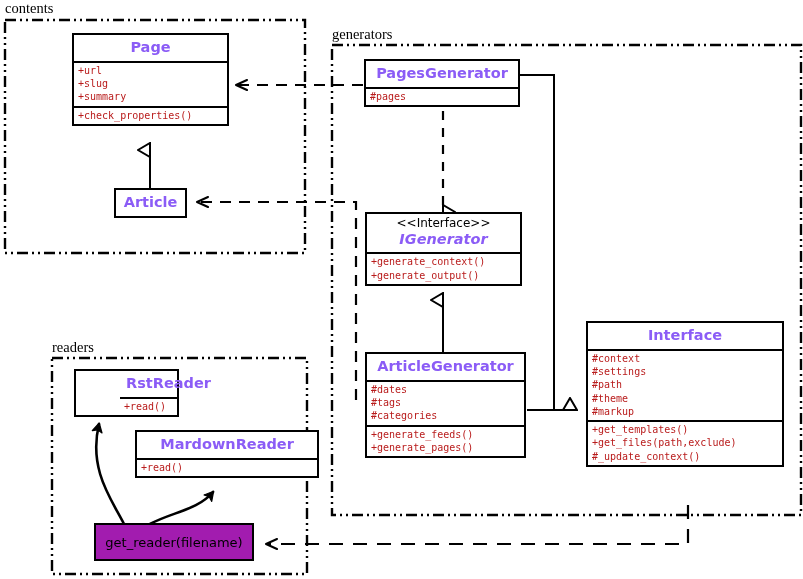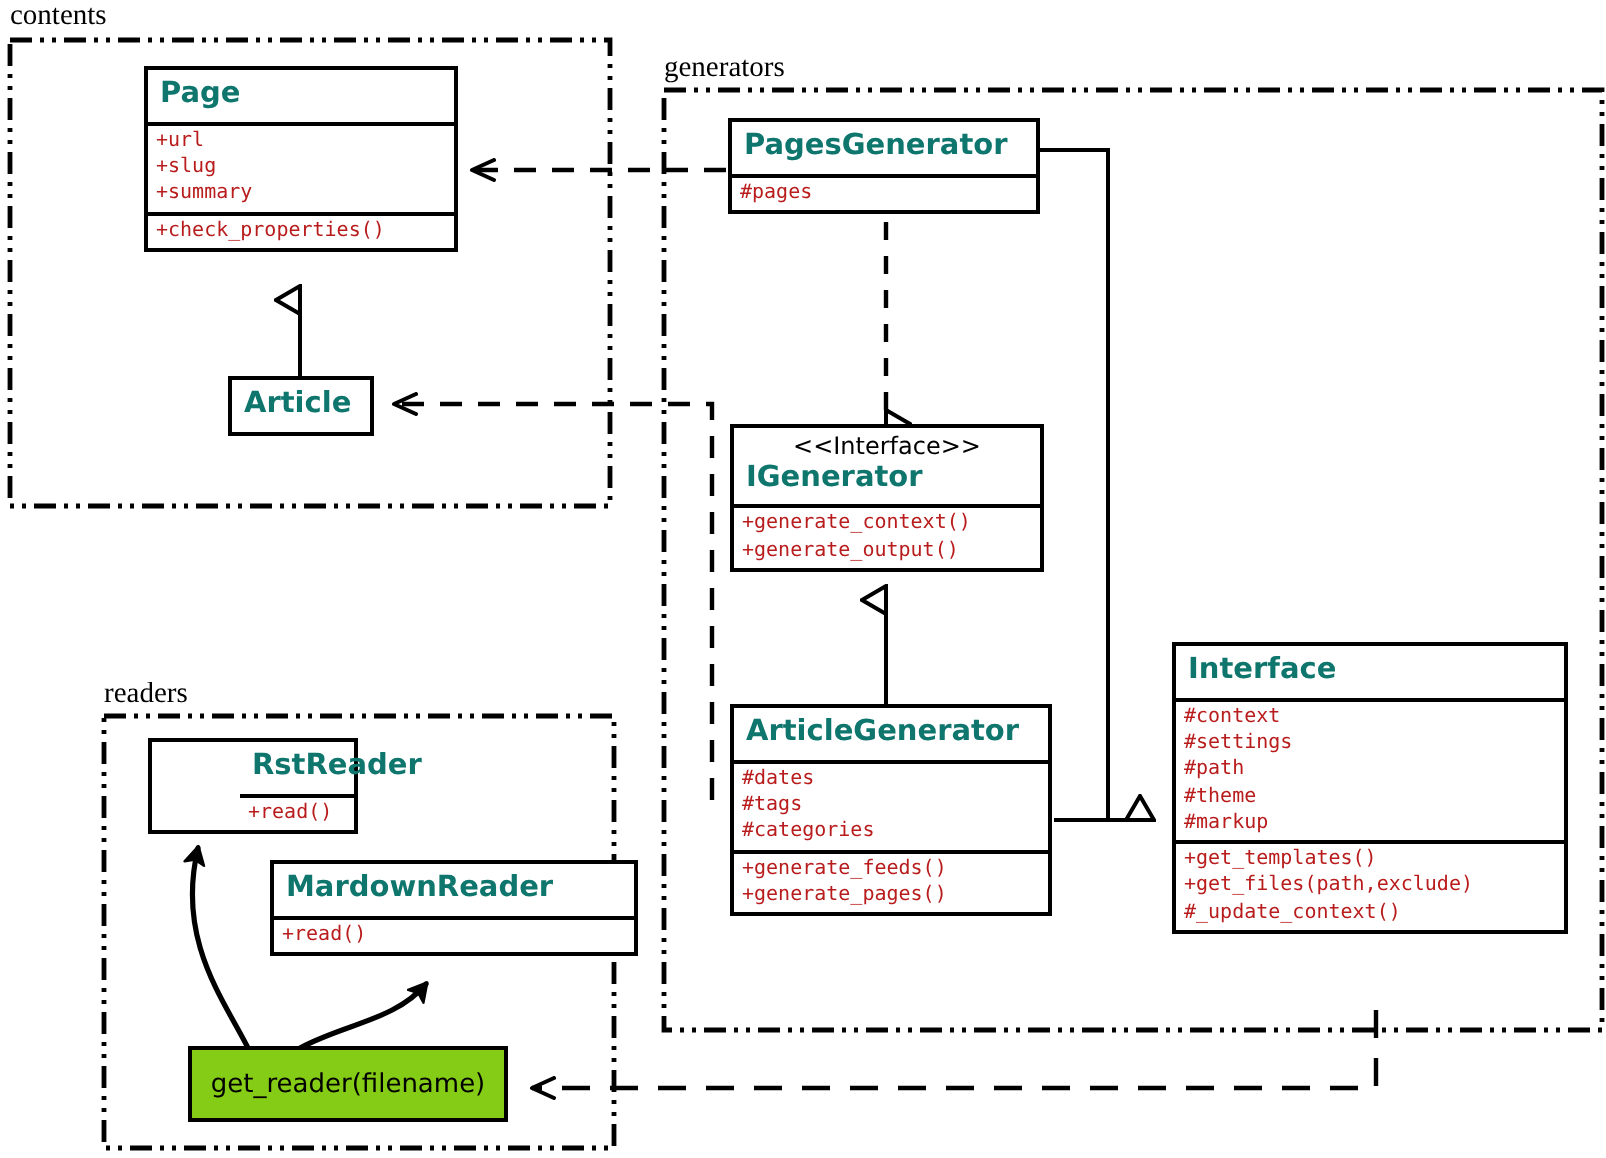--- a/index.html
+++ b/index.html
@@ -30,23 +30,23 @@
     position: absolute;
     box-sizing: border-box;
     border: 2px solid #000000;
     background: #ffffff;
     z-index: 5;
   }
   .uml-title {
     font-family: "DejaVu Sans", sans-serif;
     font-weight: bold;
     font-size: 14.5px;
-    text-align: left;
+    text-align: center;
     padding: 4px 6px 5px 6px;
-    color: #0f766e;
+    color: #8b5cf6;
     line-height: 1.15;
     white-space: nowrap;
   }
   .uml-stereotype {
     font-family: "DejaVu Sans", sans-serif;
     font-weight: normal;
     font-size: 12px;
     text-align: center;
     color: #000000;
     line-height: 1.15;
@@ -61,21 +61,21 @@
     font-size: 10px;
     color: #b91c1c;
     line-height: 1.33;
     padding: 0 2px 0 4px;
     white-space: nowrap;
   }
   .plain-box {
     position: absolute;
     box-sizing: border-box;
     border: 2px solid #000000;
-    background: #84cc16;
+    background: #a21caf;
     z-index: 5;
     display: flex;
     align-items: center;
     justify-content: center;
   }
   .plain-box-label {
     font-family: "DejaVu Sans", sans-serif;
     font-size: 13px;
     color: #000000;
     white-space: nowrap;
@@ -186,21 +186,21 @@
 
   <div class="uml-box" style="left:364px; top:59px; width:156px;">
     <div class="uml-title">PagesGenerator</div>
     <div class="uml-compartment">
       <div class="uml-row">#pages</div>
     </div>
   </div>
 
   <div class="uml-box" style="left:365px; top:212px; width:157px;">
     <div class="uml-stereotype">&lt;&lt;Interface&gt;&gt;</div>
-    <div class="uml-title" style="padding-top:0px;">IGenerator</div>
+    <div class="uml-title" style="padding-top:0px;font-style:italic;">IGenerator</div>
     <div class="uml-compartment">
       <div class="uml-row">+generate_context()</div>
       <div class="uml-row">+generate_output()</div>
     </div>
   </div>
 
   <div class="uml-box" style="left:365px; top:352px; width:161px;">
     <div class="uml-title">ArticleGenerator</div>
     <div class="uml-compartment">
       <div class="uml-row">#dates</div>

